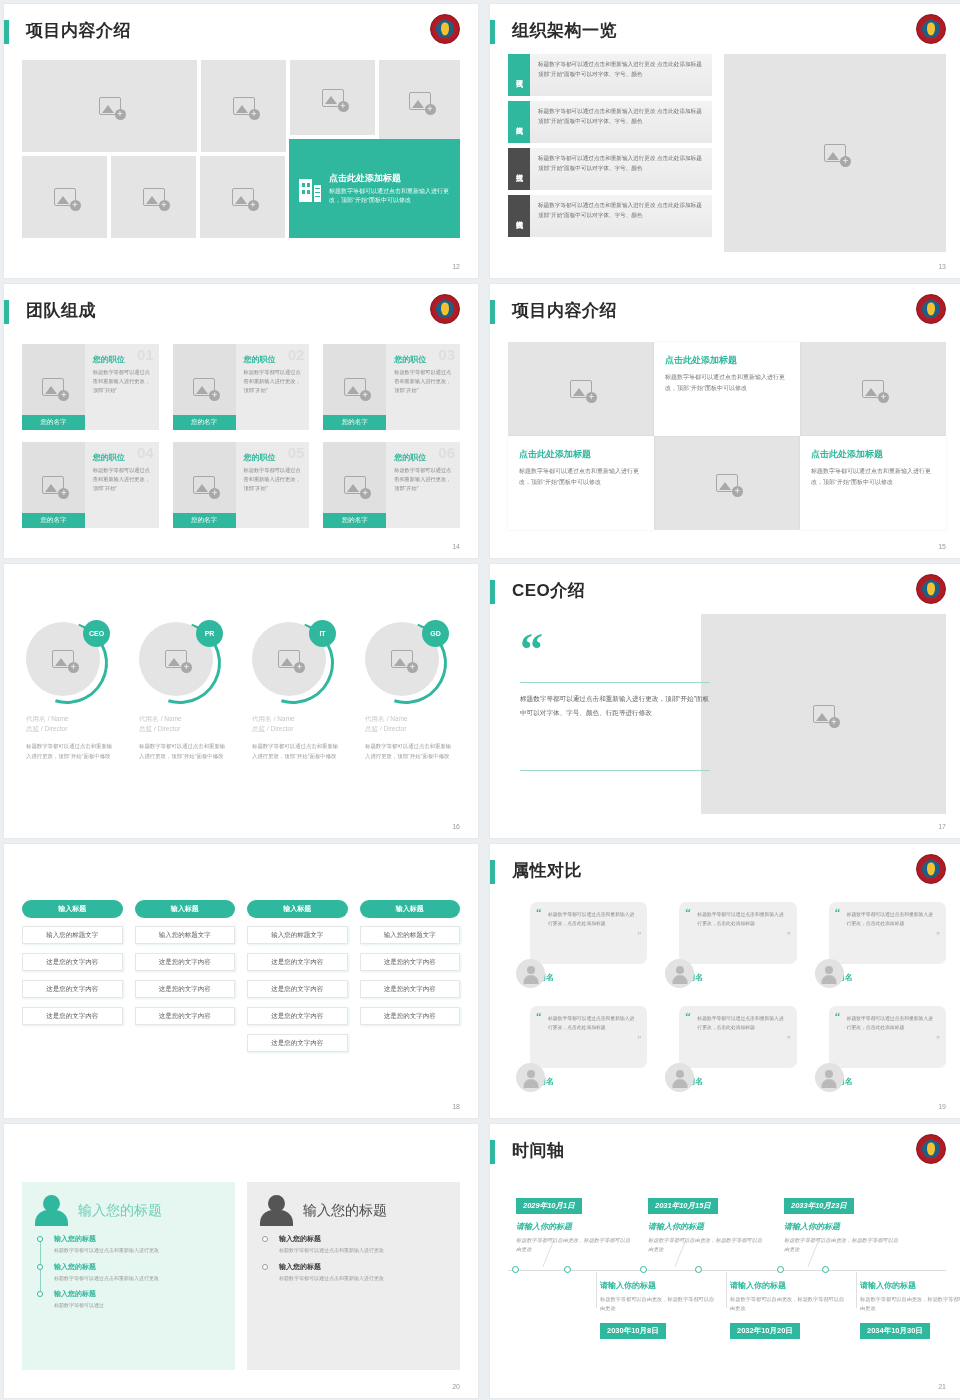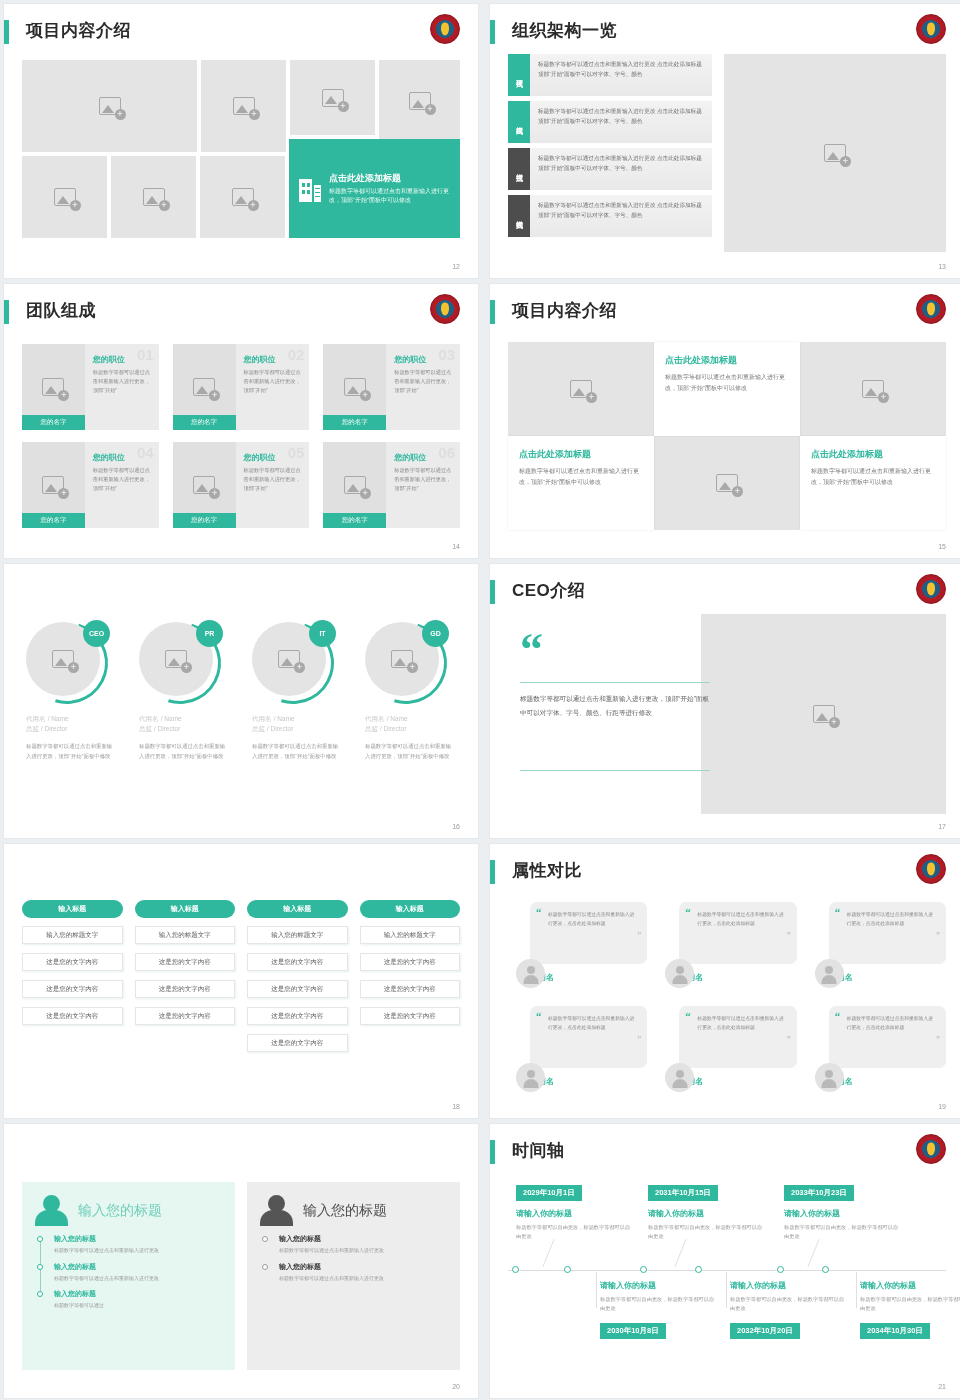--- a/index.html
+++ b/index.html
@@ -239,21 +239,21 @@
   .s20-pan.b .s20-it-h { color: #3d3d3d; }
   .s20-it-b { font-size: 5px; line-height: 1.7; color: #9a9a9a; }
   
   .s21 { position: absolute; left: 18px; top: 50px; right: 18px; bottom: 24px; }
   .s21-axis { position: absolute; left: 0; right: 0; top: 96px; height: 1px; background: #dcdcdc; }
   .s21-dot {
     position: absolute; top: 92px; width: 7px; height: 7px; border-radius: 50%;
     background: #fff; border: 1px solid #2fb89d;
   }
   .s21-ev { position: absolute; width: 118px; }
-  .s21-ev.up { top: 7px; }
+  .s21-ev.up { top: 20px; font-style: italic; }
   .s21-ev.dn { top: 106px; }
   .s21-date {
     display: inline-block; background: #2fb89d; color: #fff;
     font-size: 7.5px; font-weight: bold; padding: 3px 7px; margin-bottom: 7px;
   }
   .s21-t { font-size: 8px; font-weight: bold; color: #2fb89d; margin-bottom: 4px; }
   .s21-b { font-size: 5.2px; line-height: 1.75; color: #9a9a9a; margin-bottom: 6px; }
   .s21-conn { position: absolute; width: 1px; background: #e0e0e0; }
 </style>
 </head>

